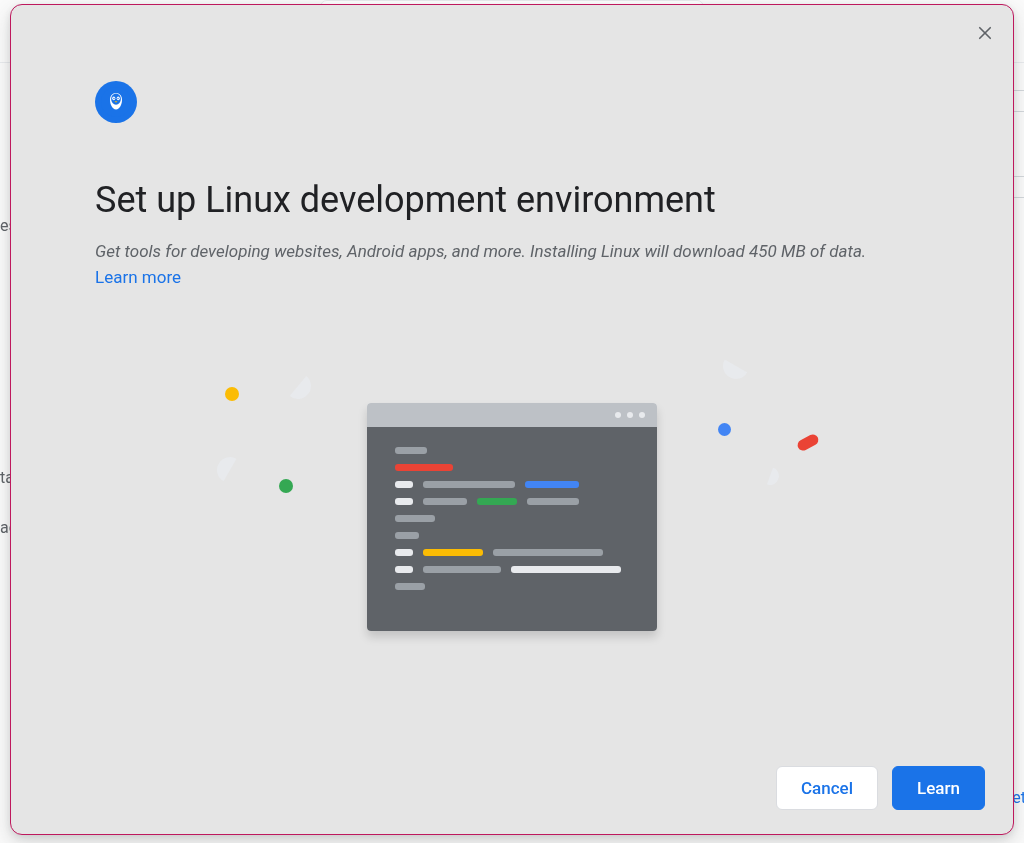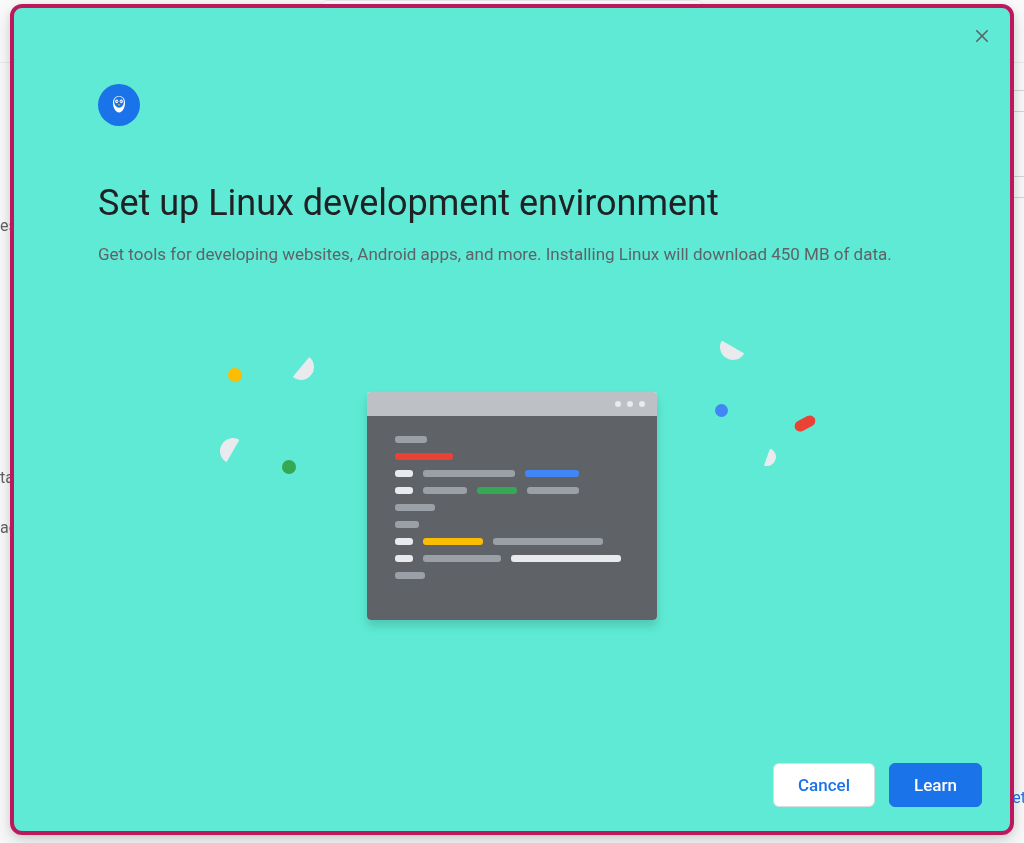--- a/index.html
+++ b/index.html
@@ -16,21 +16,21 @@
   }
   .bg .divider { position: absolute; left: 0; right: 0; top: 62px; height: 1px; background: #e8eaed; }
   .bg .ghost-text { position: absolute; left: 0; color: #5f6368; font-size: 16px; }
   .bg .ghost-icon {
     position: absolute; right: -6px; width: 22px; height: 22px; border: 1px solid #d2d6da;
   }
 
   
   .dialog {
     position: absolute; top: 4px; left: 10px; right: 10px; bottom: 8px;
-    background: #5eead4; border: 4px solid #be185d; border-radius: 12px;
+    background: #e5e5e5; border: 1px solid #be185d; border-radius: 12px;
     box-shadow: 0 8px 20px rgba(60,64,67,.18), 0 2px 6px rgba(60,64,67,.12);
     display: flex; flex-direction: column;
   }
   .close-btn {
     position: absolute; top: 14px; right: 14px; width: 28px; height: 28px;
     display: flex; align-items: center; justify-content: center;
     border: none; background: transparent; cursor: pointer; color: #5f6368;
     border-radius: 50%;
   }
 
@@ -46,21 +46,21 @@
     display: flex; align-items: center; justify-content: center;
     margin-bottom: 56px;
   }
   .penguin svg { display: block; }
 
   .title {
     font-size: 36px; font-weight: 400; color: #202124; letter-spacing: 0;
     margin-bottom: 18px;
   }
   .subtitle {
-    font-size: 17px; color: #5f6368; line-height: 1.5;
+    font-size: 17px; color: #5f6368; line-height: 1.5; font-style: italic;
   }
   .learn-more {
     display: inline-block; color: #1a73e8; text-decoration: none; font-size: 17px;
     margin-top: 2px; cursor: pointer;
   }
 
   
   .illus-wrap {
     flex: 1; display: flex; align-items: center; justify-content: center;
     position: relative; min-height: 320px;
@@ -152,20 +152,21 @@
         <ellipse cx="23" cy="15" rx="2" ry="2.5" fill="#fff"></ellipse>
         <circle cx="17.3" cy="15.3" r="0.9" fill="#1a73e8"></circle>
         <circle cx="22.7" cy="15.3" r="0.9" fill="#1a73e8"></circle>
         <path d="M18 19 l2 2 l2 -2 z" fill="#fbbc04"></path>
       </svg>
     </div>
 
     <h1 class="title">Set up Linux development environment</h1>
 
     <p class="subtitle">Get tools for developing websites, Android apps, and more. Installing Linux will download 450 MB of data.</p>
+    <a class="learn-more">Learn more</a>
 
     <div class="illus-wrap">
 
       <span class="shape circle" style="left:130px; top:100px; width:14px; height:14px; background:#fbbc04;"></span>
       <span class="shape halfmoon" style="left:190px; top:86px;"></span>
       <span class="shape halfmoon" style="left:122px; top:170px; transform:rotate(210deg);"></span>
       <span class="shape circle" style="left:184px; top:192px; width:14px; height:14px; background:#34a853;"></span>
 
       <span class="shape halfmoon" style="right:180px; top:66px; transform:rotate(120deg);"></span>
       <span class="shape circle" style="right:198px; top:136px; width:13px; height:13px; background:#4285f4;"></span>

